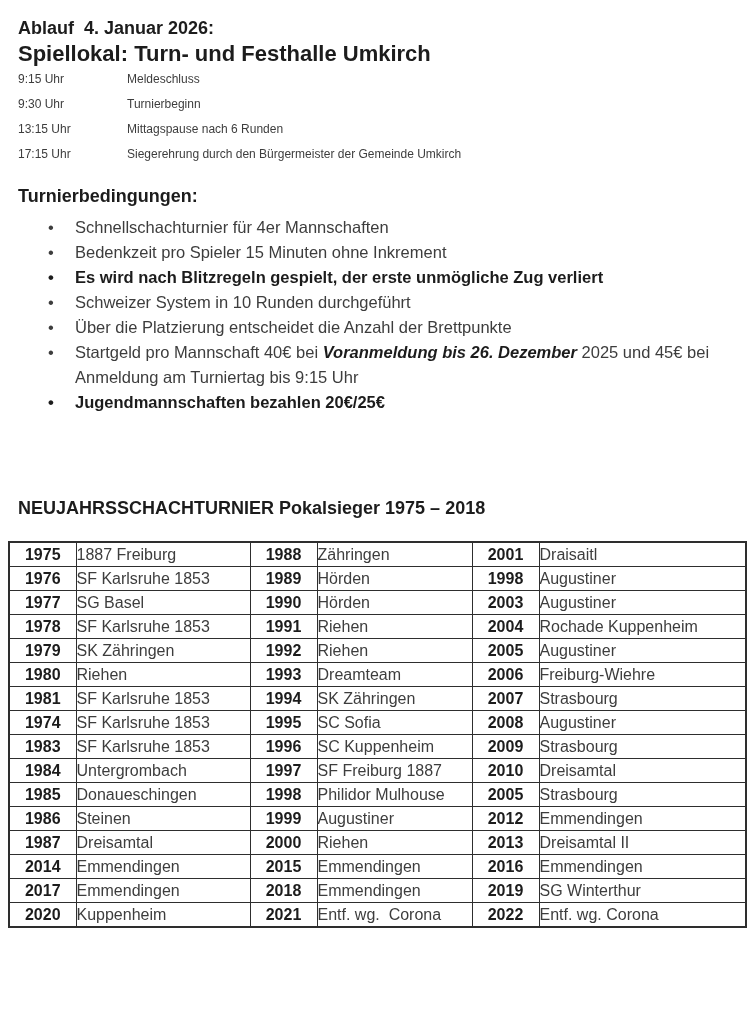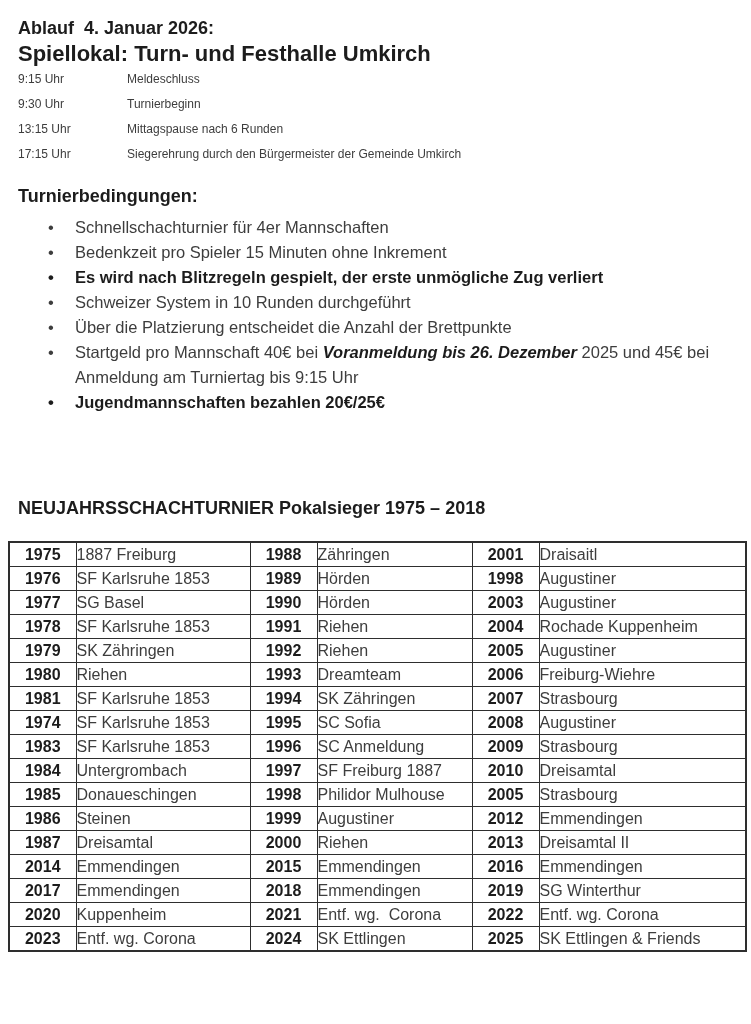--- a/index.html
+++ b/index.html
@@ -161,21 +161,21 @@
             <td class="winner">SF Karlsruhe 1853</td>
             <td class="year">1995</td>
             <td class="winner">SC Sofia</td>
             <td class="year">2008</td>
             <td class="winner">Augustiner</td>
           </tr>
           <tr>
             <td class="year">1983</td>
             <td class="winner">SF Karlsruhe 1853</td>
             <td class="year">1996</td>
-            <td class="winner">SC Anmeldung</td>
+            <td class="winner">SC Kuppenheim</td>
             <td class="year">2009</td>
             <td class="winner">Strasbourg</td>
           </tr>
           <tr>
             <td class="year">1984</td>
             <td class="winner">Untergrombach</td>
             <td class="year">1997</td>
             <td class="winner">SF Freiburg 1887</td>
             <td class="year">2010</td>
             <td class="winner">Dreisamtal</td>
@@ -221,25 +221,17 @@
             <td class="winner">SG Winterthur</td>
           </tr>
           <tr>
             <td class="year">2020</td>
             <td class="winner">Kuppenheim</td>
             <td class="year">2021</td>
             <td class="winner">Entf. wg.  Corona</td>
             <td class="year">2022</td>
             <td class="winner">Entf. wg. Corona</td>
           </tr>
-          <tr>
-            <td class="year">2023</td>
-            <td class="winner">Entf. wg. Corona</td>
-            <td class="year">2024</td>
-            <td class="winner">SK Ettlingen</td>
-            <td class="year">2025</td>
-            <td class="winner">SK Ettlingen &amp; Friends</td>
-          </tr>
         </tbody>
     </table>
   </div>
 
 </div>
 
 </body></html>

